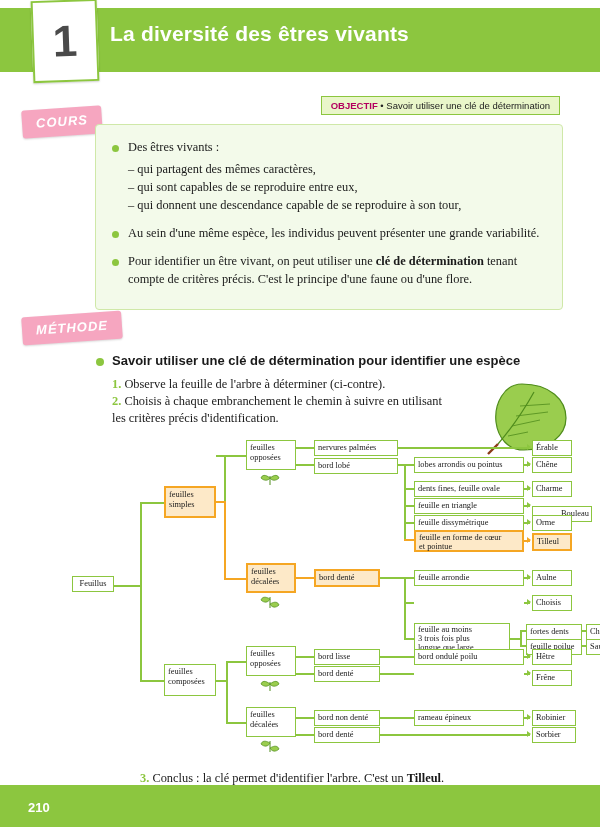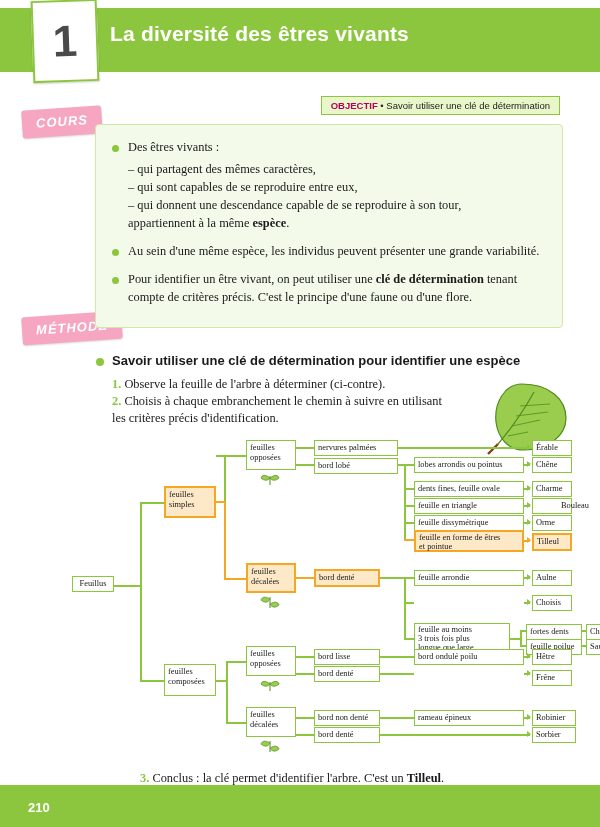--- a/index.html
+++ b/index.html
@@ -273,23 +273,20 @@
 <div class="tab tab-cours">COURS</div>
 <div class="tab tab-methode">MÉTHODE</div>
 
 <div class="cours-box">
   <div class="bullet-row">
     <span>Des êtres vivants :</span>
   </div>
   <div class="sub-line">– qui partagent des mêmes caractères,</div>
   <div class="sub-line">– qui sont capables de se reproduire entre eux,</div>
   <div class="sub-line">– qui donnent une descendance capable de se reproduire à son tour,</div>
-  <div class="sub-line">
-    <span>appartiennent à la même </span><b class="tight">espèce</b><span>.</span>
-  </div>
 
   <div class="bullet-row gap">
     <span>Au sein d'une même espèce, les individus peuvent présenter une grande variabilité.</span>
   </div>
 
   <div class="bullet-row gap">
     <span>Pour identifier un être vivant, on peut utiliser une </span><b class="tight">clé de détermination</b><span> tenant compte de critères précis. C'est le principe d'une faune ou d'une flore.</span>
   </div>
 </div>
 
@@ -368,21 +365,21 @@
 
   <div class="conn" style="left:332px; top:34px; width:1.5px; height:76px;"></div>
   <div class="conn" style="left:332px; top:58px; width:10px; height:1.5px;"></div>
   <div class="conn" style="left:332px; top:75px; width:10px; height:1.5px;"></div>
   <div class="conn" style="left:332px; top:92px; width:10px; height:1.5px;"></div>
   <div class="conn hl" style="left:332px; top:109px; width:10px; height:2px;"></div>
 
   <div class="node" style="left:342px; top:51px; width:110px;">dents fines, feuille ovale</div>
   <div class="node" style="left:342px; top:68px; width:110px;">feuille en triangle</div>
   <div class="node" style="left:342px; top:85px; width:110px;">feuille dissymétrique</div>
-  <div class="node hl" style="left:342px; top:100px; width:110px; height:22px; line-height:1.05;">feuille en forme de êtres
+  <div class="node hl" style="left:342px; top:100px; width:110px; height:22px; line-height:1.05;">feuille en forme de cœur
 et pointue</div>
 
   <div class="conn" style="left:452px; top:58px; width:6px; height:1.5px;"></div>
   <div class="arrow" style="left:455px; top:55px;"></div>
   <div class="conn" style="left:452px; top:75px; width:6px; height:1.5px;"></div>
   <div class="arrow" style="left:455px; top:72px;"></div>
   <div class="conn" style="left:452px; top:92px; width:6px; height:1.5px;"></div>
   <div class="arrow" style="left:455px; top:89px;"></div>
   <div class="conn hl" style="left:452px; top:110px; width:6px; height:2px;"></div>
   <div class="arrow hl" style="left:455px; top:107px;"></div>
@@ -453,21 +450,21 @@
   <div class="conn" style="left:308px; top:287px; width:34px; height:1.5px;"></div>
   <div class="node" style="left:342px; top:280px; width:110px;">rameau épineux</div>
   <div class="conn" style="left:452px; top:287px; width:6px; height:1.5px;"></div>
   <div class="arrow" style="left:455px; top:284px;"></div>
   <div class="conn" style="left:308px; top:304px; width:150px; height:1.5px;"></div>
   <div class="arrow" style="left:455px; top:301px;"></div>
 
   <div class="node result" style="left:460px; top:10px; width:40px;">Érable</div>
   <div class="node result" style="left:460px; top:27px; width:40px;">Chêne</div>
   <div class="node result" style="left:460px; top:51px; width:40px;">Charme</div>
-  <div class="node result" style="left:460px; top:68px; width:40px;padding-left:28px;">Bouleau</div>
+  <div class="node result" style="left:460px; top:76px; width:60px;padding-left:28px;">Bouleau</div>
   <div class="node result" style="left:460px; top:85px; width:40px;">Orme</div>
   <div class="node result hl" style="left:460px; top:103px; width:40px;">Tilleul</div>
   <div class="node result" style="left:460px; top:140px; width:40px;">Aulne</div>
   <div class="node result" style="left:460px; top:165px; width:40px;">Choisis</div>
   <div class="node result" style="left:514px; top:194px; width:48px;">Châtaignier</div>
   <div class="node result" style="left:514px; top:209px; width:48px;">Saule</div>
   <div class="node result" style="left:460px; top:219px; width:40px;">Hêtre</div>
   <div class="node result" style="left:460px; top:240px; width:40px;">Frêne</div>
   <div class="node result" style="left:460px; top:280px; width:44px;">Robinier</div>
   <div class="node result" style="left:460px; top:297px; width:44px;">Sorbier</div>

